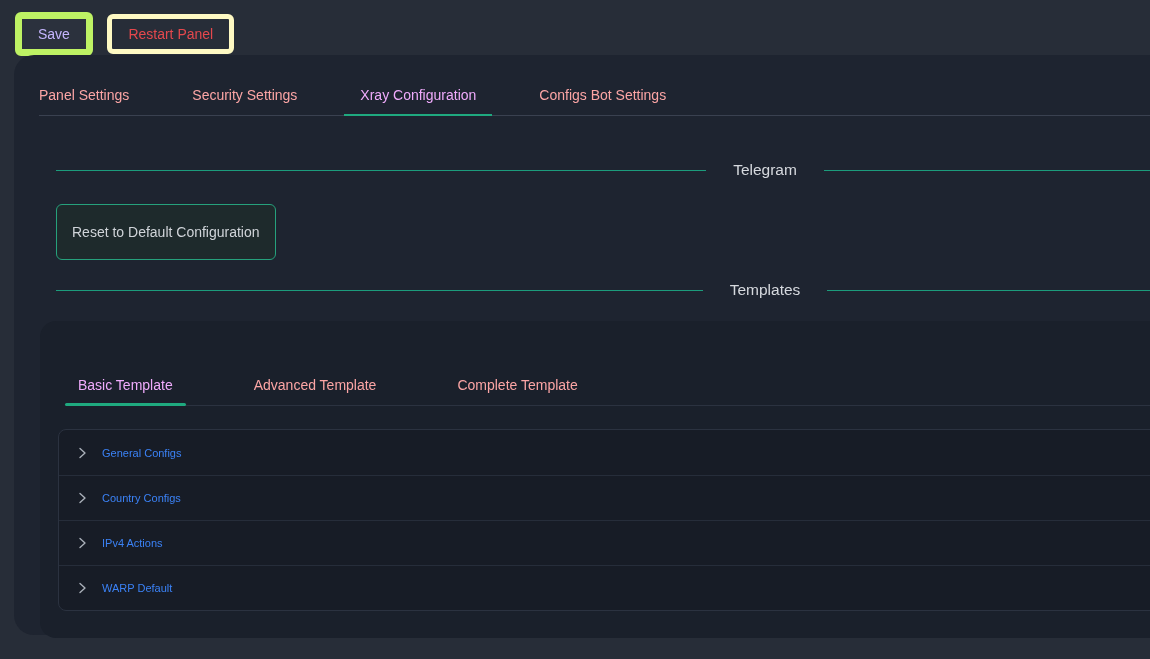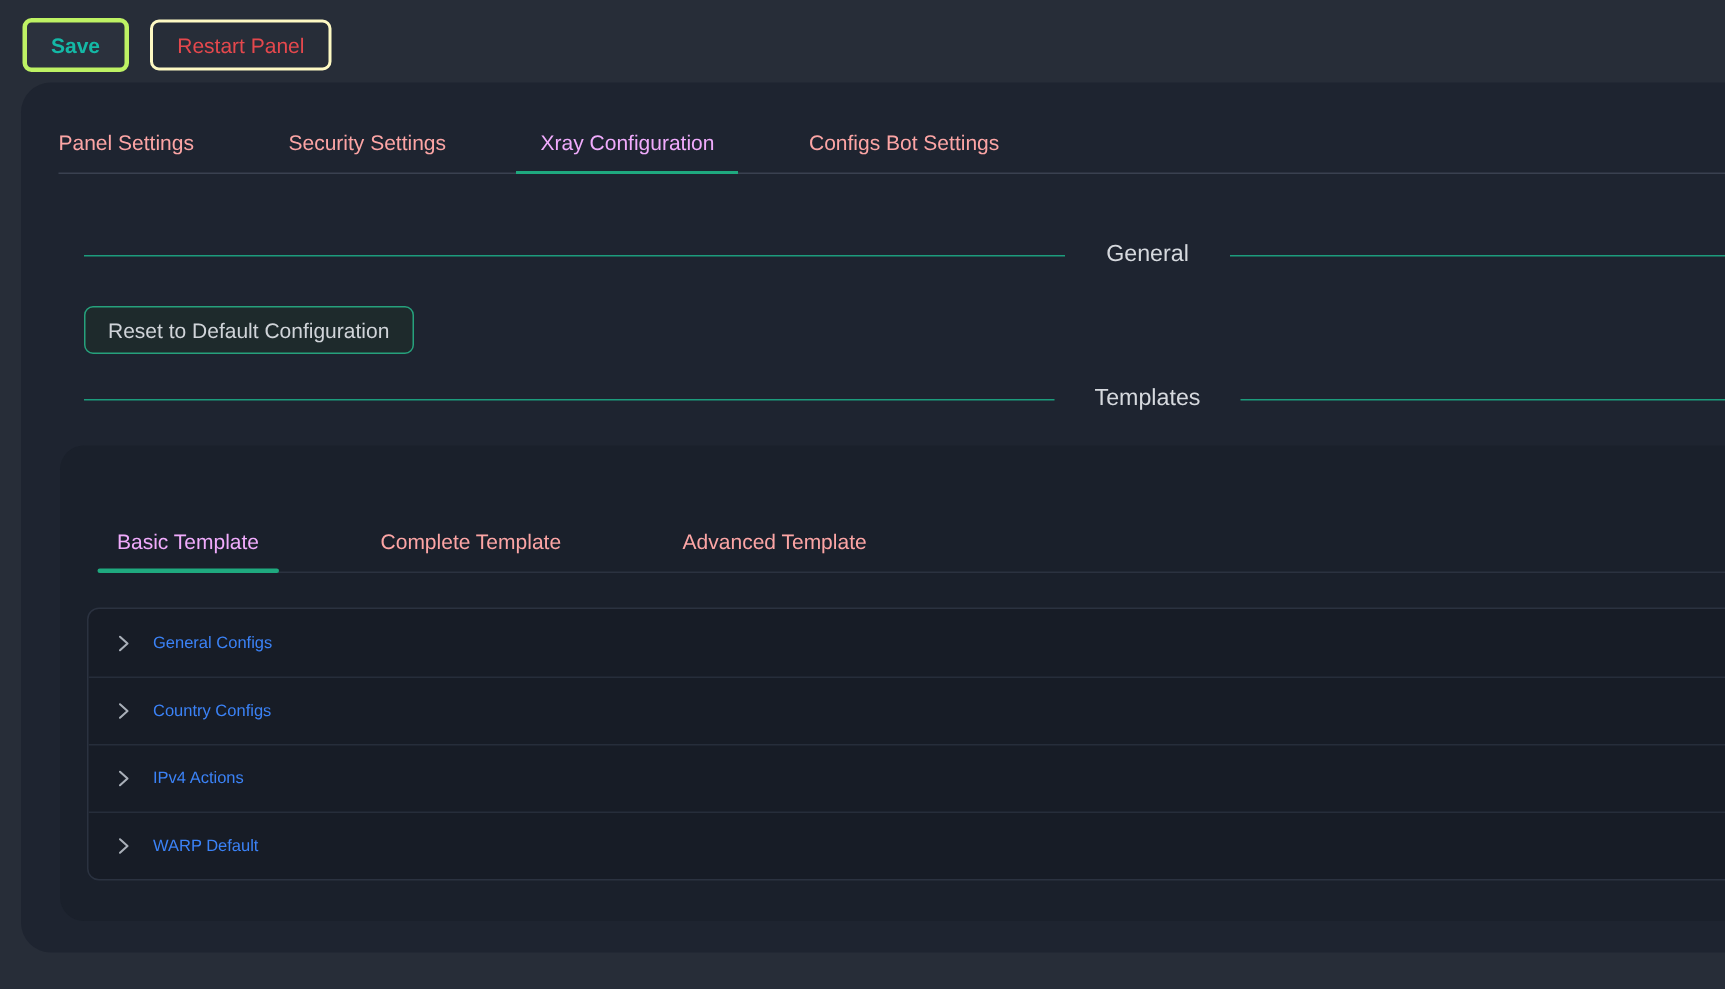--- a/index.html
+++ b/index.html
@@ -6,22 +6,22 @@
   html, body {
     width: 1150px; height: 659px;
     overflow: hidden;
     background: #272d38;
     font-family: "Liberation Sans", sans-serif;
   }
   
   .toolbar { padding: 12px 0 0 15px; height: 55px; }
   .btn { display: inline-block; font-size: 14px; line-height: 20px;
          padding: 5px 16px; border-radius: 6px; cursor: pointer; }
-  .btn-save { background: #2b313d; border: 3px solid #bef264; color: #14b8a6; font-weight: bold; }
-  .btn-restart { background: transparent; border: 2px solid #fef9c3; color: #e5484d; margin-left: 10px; }
+  .btn-save { background: #2b313d; border: 7px solid #bef264; color: #c4b5fd; }
+  .btn-restart { background: transparent; border: 5px solid #fef9c3; color: #e5484d; margin-left: 10px; }
 
   
   .card {
     position: absolute; left: 14px; top: 55px;
     width: 1460px; height: 580px;
     background: #1e2430; border-radius: 20px;
     padding: 24px 0 0 25px;
   }
 
   
@@ -36,21 +36,21 @@
   .divider { display: flex; align-items: center; gap: 27px;
              color: #d6d9de; font-size: 15.5px; line-height: 20px;
              margin: 44px 0 0 17px; }
   .divider::before, .divider::after { content: ""; flex: 1; height: 1px; background: #1c9c7c; }
   .divider.templates { margin-top: 20px; }
 
   
   .btn-reset { display: inline-block; margin: 24px 0 0 17px;
                background: #1e2a2c; border: 1px solid #26a17c; border-radius: 6px;
                color: #d0d4d9; font-size: 14px; line-height: 20px;
-               padding: 5px 15px; cursor: pointer; }
+               padding: 17px 15px; cursor: pointer; }
 
   
   .inner-card { margin: 21px 0 0 1px; height: 317px;
                 background: #1a202b; border-radius: 16px;
                 padding: 56px 0 0 18px; }
   .inner-card .tabbar { border-bottom: 1px solid #2b3240; margin: 0 0 0 20px; }
   .inner-card .tab { margin-right: 81px; }
   .inner-card .tab.active::after { left: -13px; right: -13px; height: 3px; border-radius: 2px; }
 
   
@@ -73,35 +73,35 @@
 <div class="card">
 
   <div class="tabbar">
     <div class="tab">Panel Settings</div>
     <div class="tab">Security Settings</div>
     <div class="tab active">Xray Configuration</div>
     <div class="tab">Configs Bot Settings</div>
   </div>
 
   <div class="divider">
-    <span>General</span>
+    <span>Telegram</span>
   </div>
 
   <span class="btn-reset">Reset to Default Configuration</span>
 
   <div class="divider templates">
     <span>Templates</span>
   </div>
 
   <div class="inner-card">
 
     <div class="tabbar">
       <div class="tab active">Basic Template</div>
+      <div class="tab">Advanced Template</div>
       <div class="tab">Complete Template</div>
-      <div class="tab">Advanced Template</div>
     </div>
 
     <div class="collapse">
 
       <div class="collapse-row">
         <svg class="chev" viewBox="0 0 14 14">
           <path d="M5 2.5 L10 7 L5 11.5" fill="none" stroke="#a9afb8" stroke-width="1.4" stroke-linecap="round" stroke-linejoin="round"></path>
         </svg>
         <span class="collapse-label">General Configs</span>
       </div>

